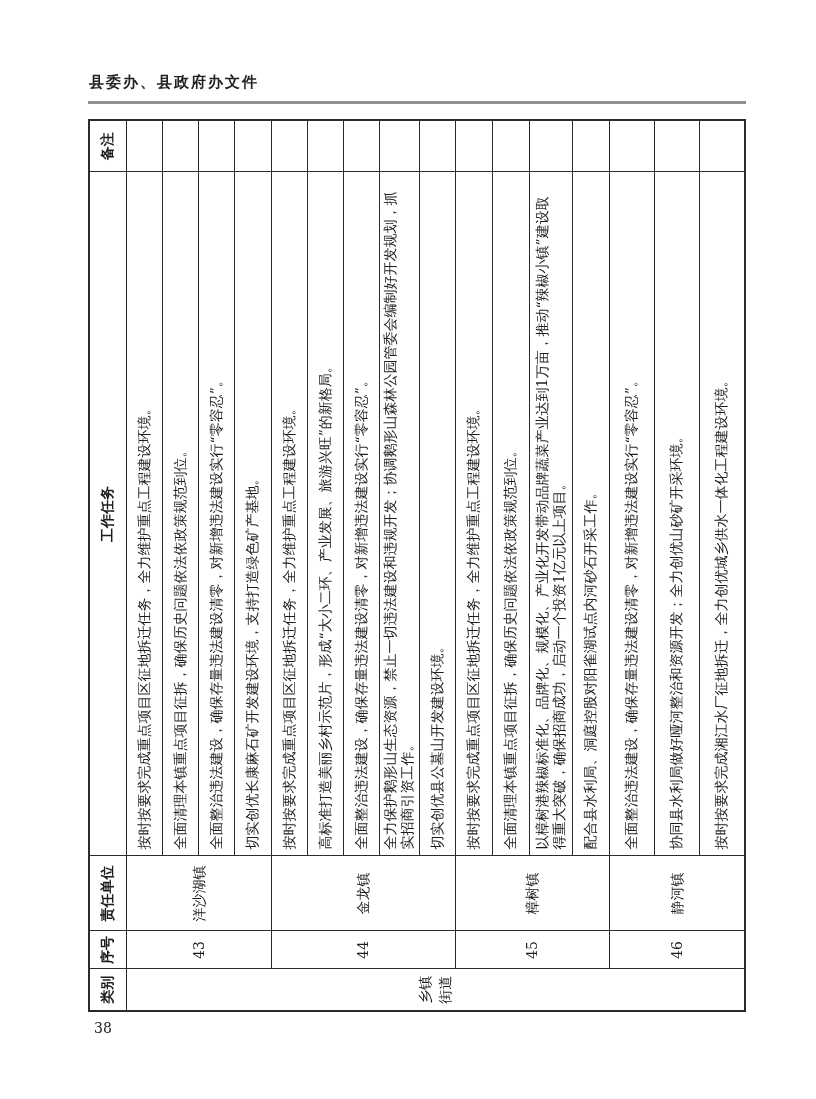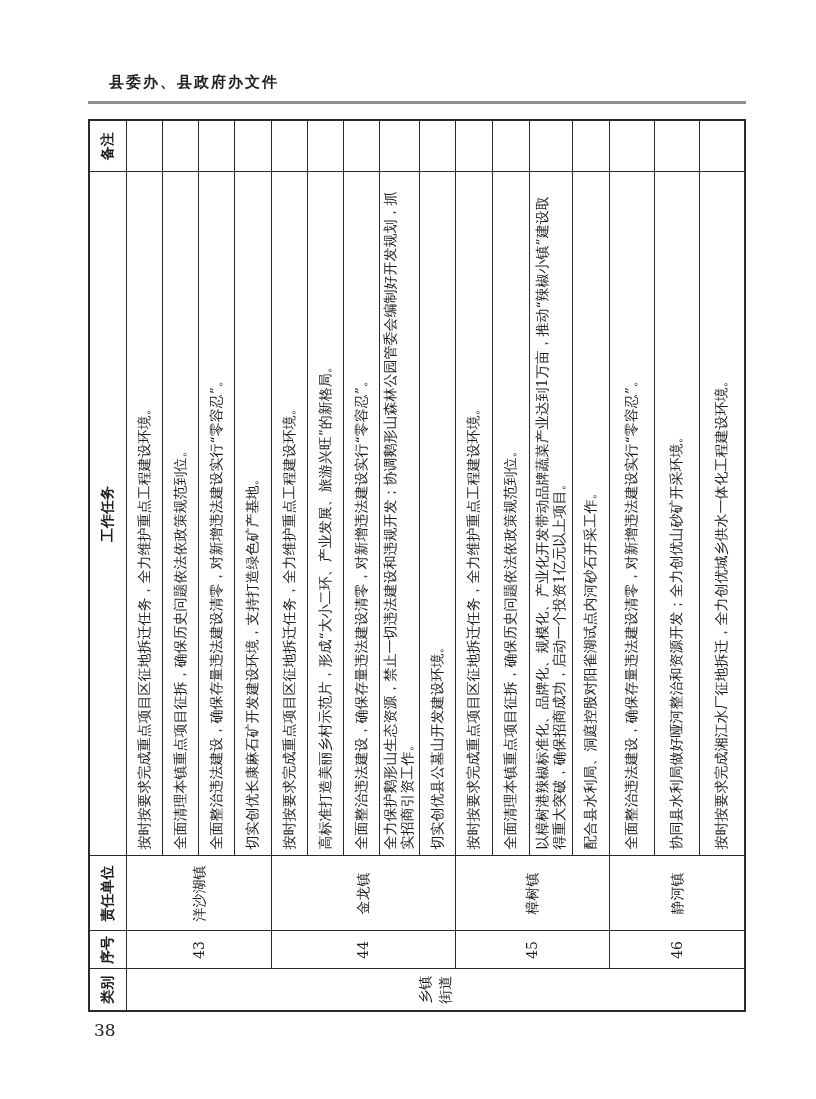--- a/index.html
+++ b/index.html
@@ -10,29 +10,28 @@
     color:#1c1c1c;
     overflow:hidden;
   }
   .page { position:relative; width:816px; height:1099px; background:#ffffff; }
 
   .doc-header {
     position:absolute; left:89px; top:73px;
     font-family:"DejaVu Sans","Liberation Sans",sans-serif;
     font-weight:bold; font-size:15px; letter-spacing:2px; color:#222222;
     white-space:nowrap;
-    margin-left:20px;
   }
   .header-rule {
     position:absolute; left:88px; top:101px; width:658px; height:3px;
     background:#8f8f8f;
   }
   .page-num {
     position:absolute; left:94px; top:1020px;
-    font-size:17px; color:#222222;
+    font-size:14px; color:#222222;
     font-family:"DejaVu Serif","Liberation Serif",serif;
   }
 
   
   .table-wrap { position:absolute; left:88px; top:121px; width:657px; height:891px; }
   .rot {
     width:891px; height:656px;
     transform-origin:0 0;
     transform: translateY(891px) rotate(-90deg);
   }

